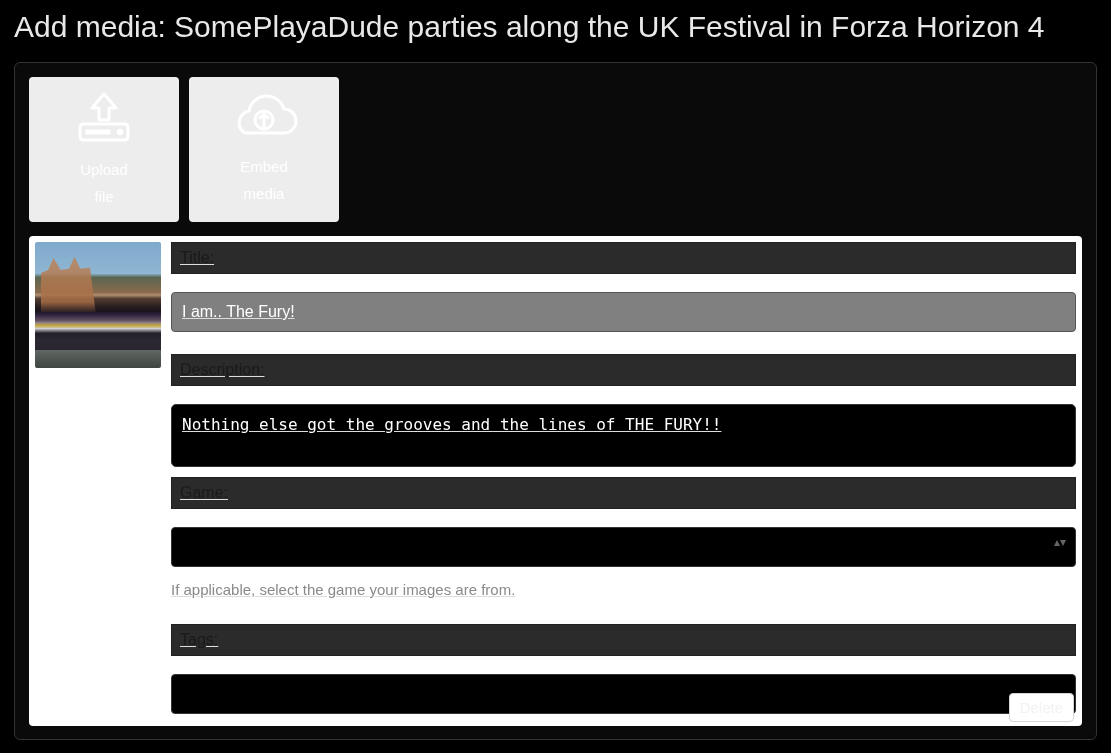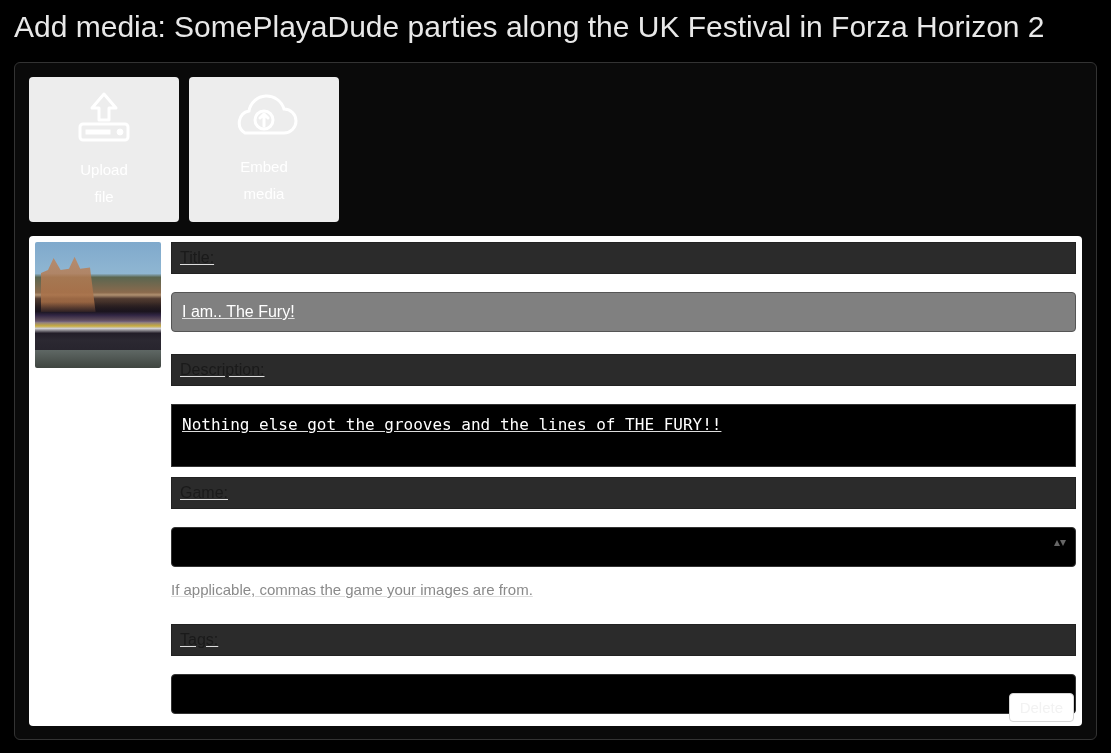--- a/index.html
+++ b/index.html
@@ -125,21 +125,21 @@
       padding: 10px 10px;
       font-size: 16px;
       margin-top: 10px;
       margin-bottom: 14px;
     }
     .textarea {
       width: 100%;
       background: #000;
       color: #fff;
       border: 1px solid #333;
-      border-radius: 0;
+      border-radius: 5px;
       padding: 10px 10px;
       font-size: 16px;
       margin-top: 10px;
       margin-bottom: 2px;
       height: 72px;
       resize: none;
     }
     .select {
       width: 100%;
       background: #000;
@@ -191,21 +191,21 @@
       border: 1px solid #d6d6d6;
       border-radius: 4px;
       padding: 5px 10px;
       font-size: 15px;
       cursor: pointer;
     }
   </style>
 </head>
 <body>
 
-<h1 class="page-title">Add media: SomePlayaDude parties along the UK Festival in Forza Horizon 2</h1>
+<h1 class="page-title">Add media: SomePlayaDude parties along the UK Festival in Forza Horizon 4</h1>
 
 <div class="card">
 
   <div class="upload-row">
     <div class="upload-box">
       <div class="icon-wrap">
         <svg width="64" height="56" viewBox="0 0 64 56">
           <path d="M32 4 L20 18 L27 18 L27 30 L37 30 L37 18 L44 18 Z" fill="none" stroke="#fff" stroke-width="3" stroke-linejoin="round"></path>
           <rect x="8" y="34" width="48" height="16" rx="3" fill="none" stroke="#fff" stroke-width="3"></rect>
           <rect x="14" y="40" width="24" height="4" fill="#fff"></rect>
@@ -246,21 +246,21 @@
       <div class="label-bar">Description:</div>
       <textarea class="textarea" style="">Nothing else got the grooves and the lines of THE FURY!!</textarea>
 
       <div class="label-bar">Game:</div>
       <div class="select-wrap">
         <select class="select">
           <option></option>
         </select>
         <span class="select-caret">▴▾</span>
       </div>
-      <div class="help-text">If applicable, commas the game your images are from.</div>
+      <div class="help-text">If applicable, select the game your images are from.</div>
 
       <div class="label-bar">Tags:</div>
       <input type="text" class="tags-input" value="" style="">
 
     </div>
 
     <button class="delete-btn">Delete</button>
   </div>
 
 </div>

